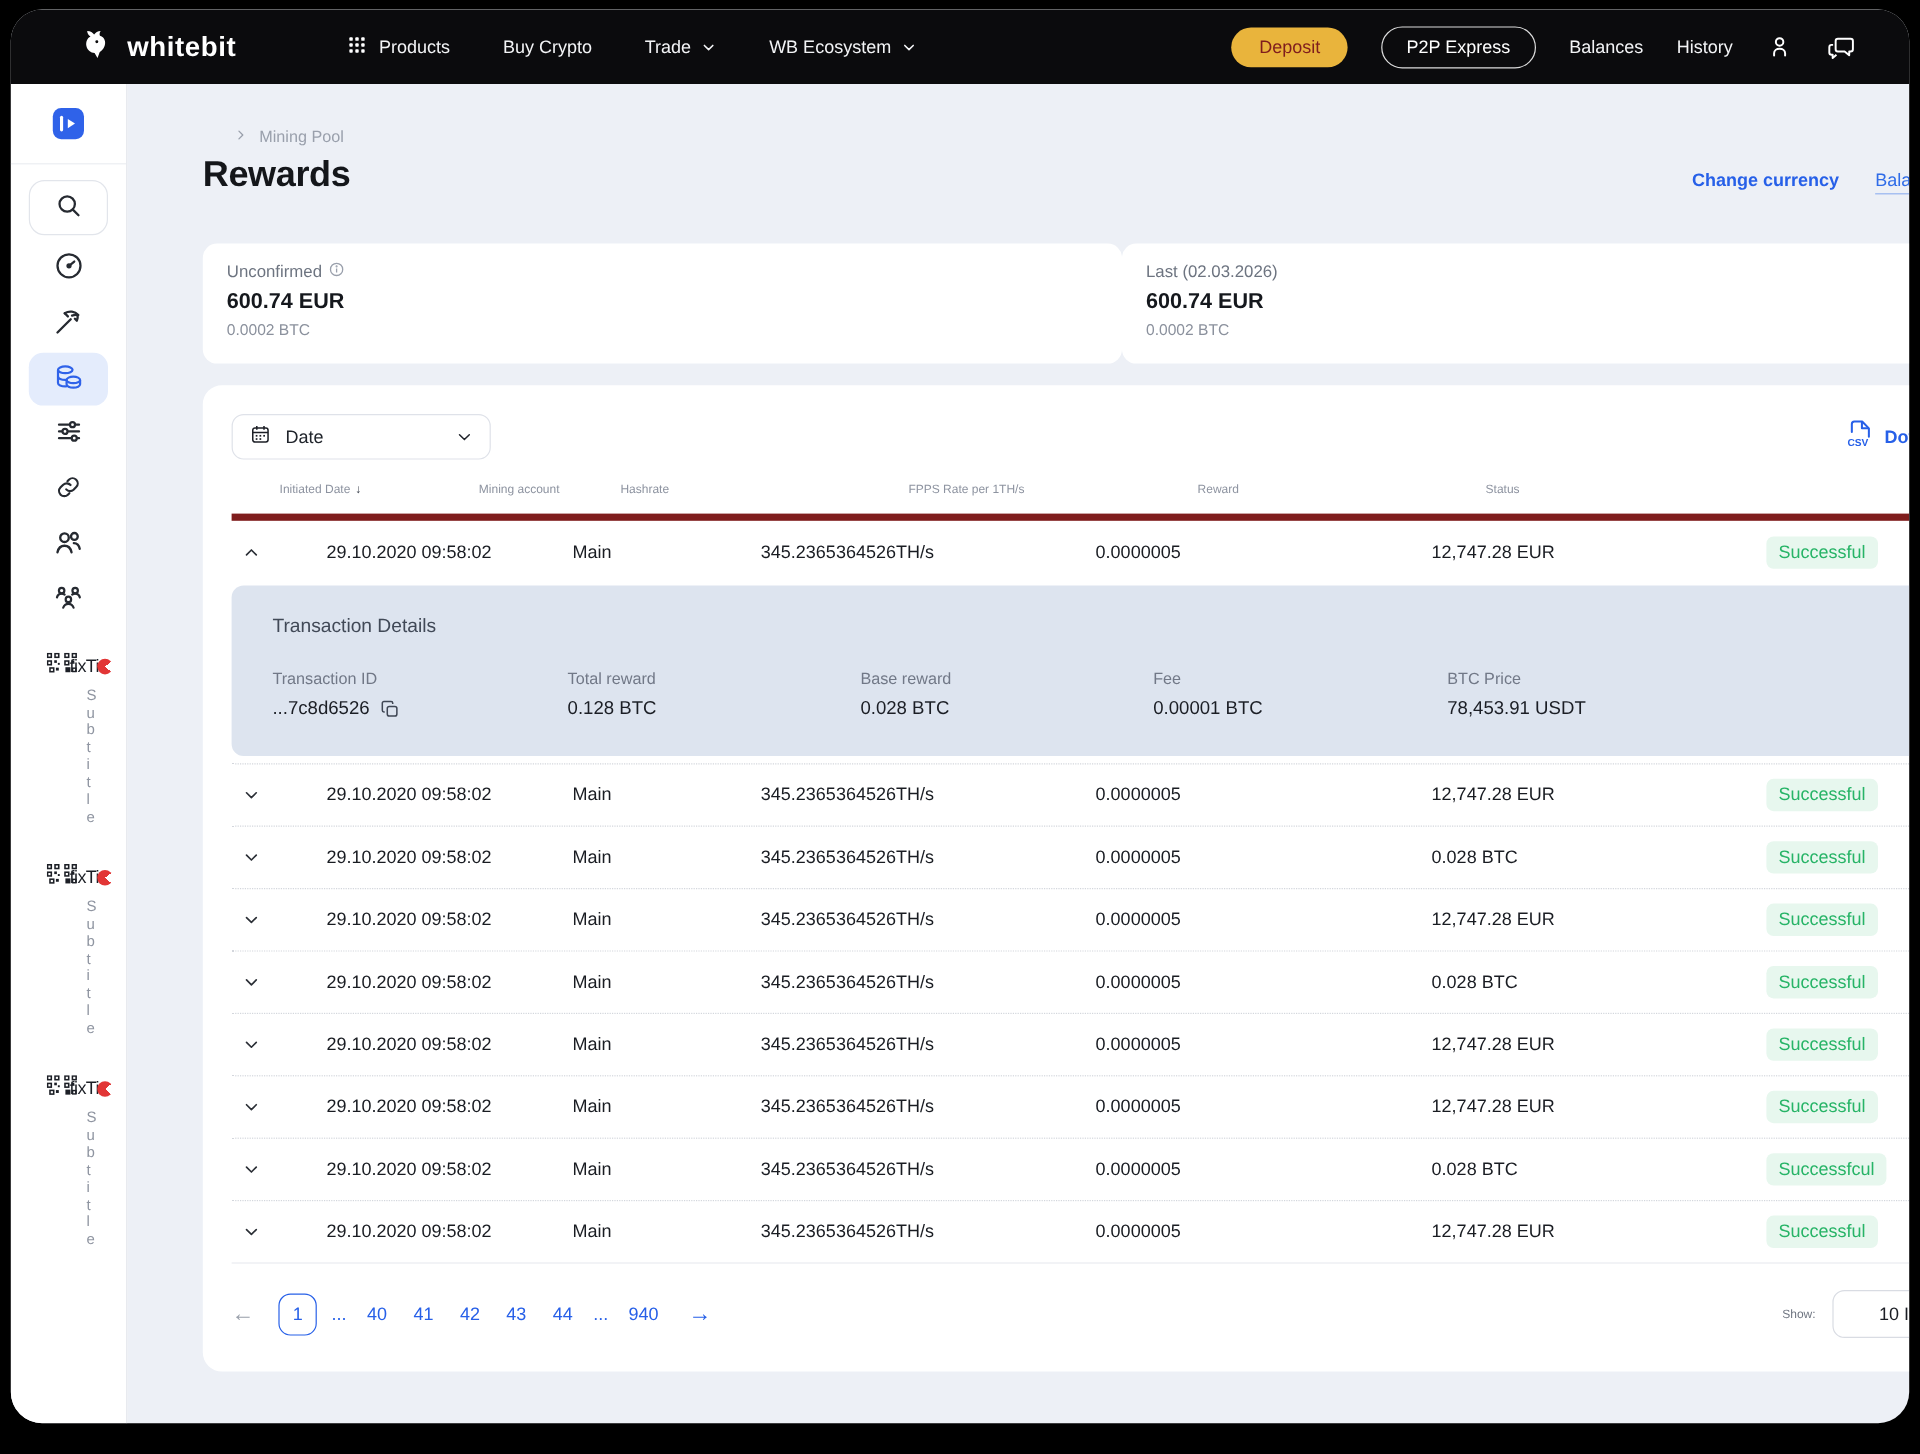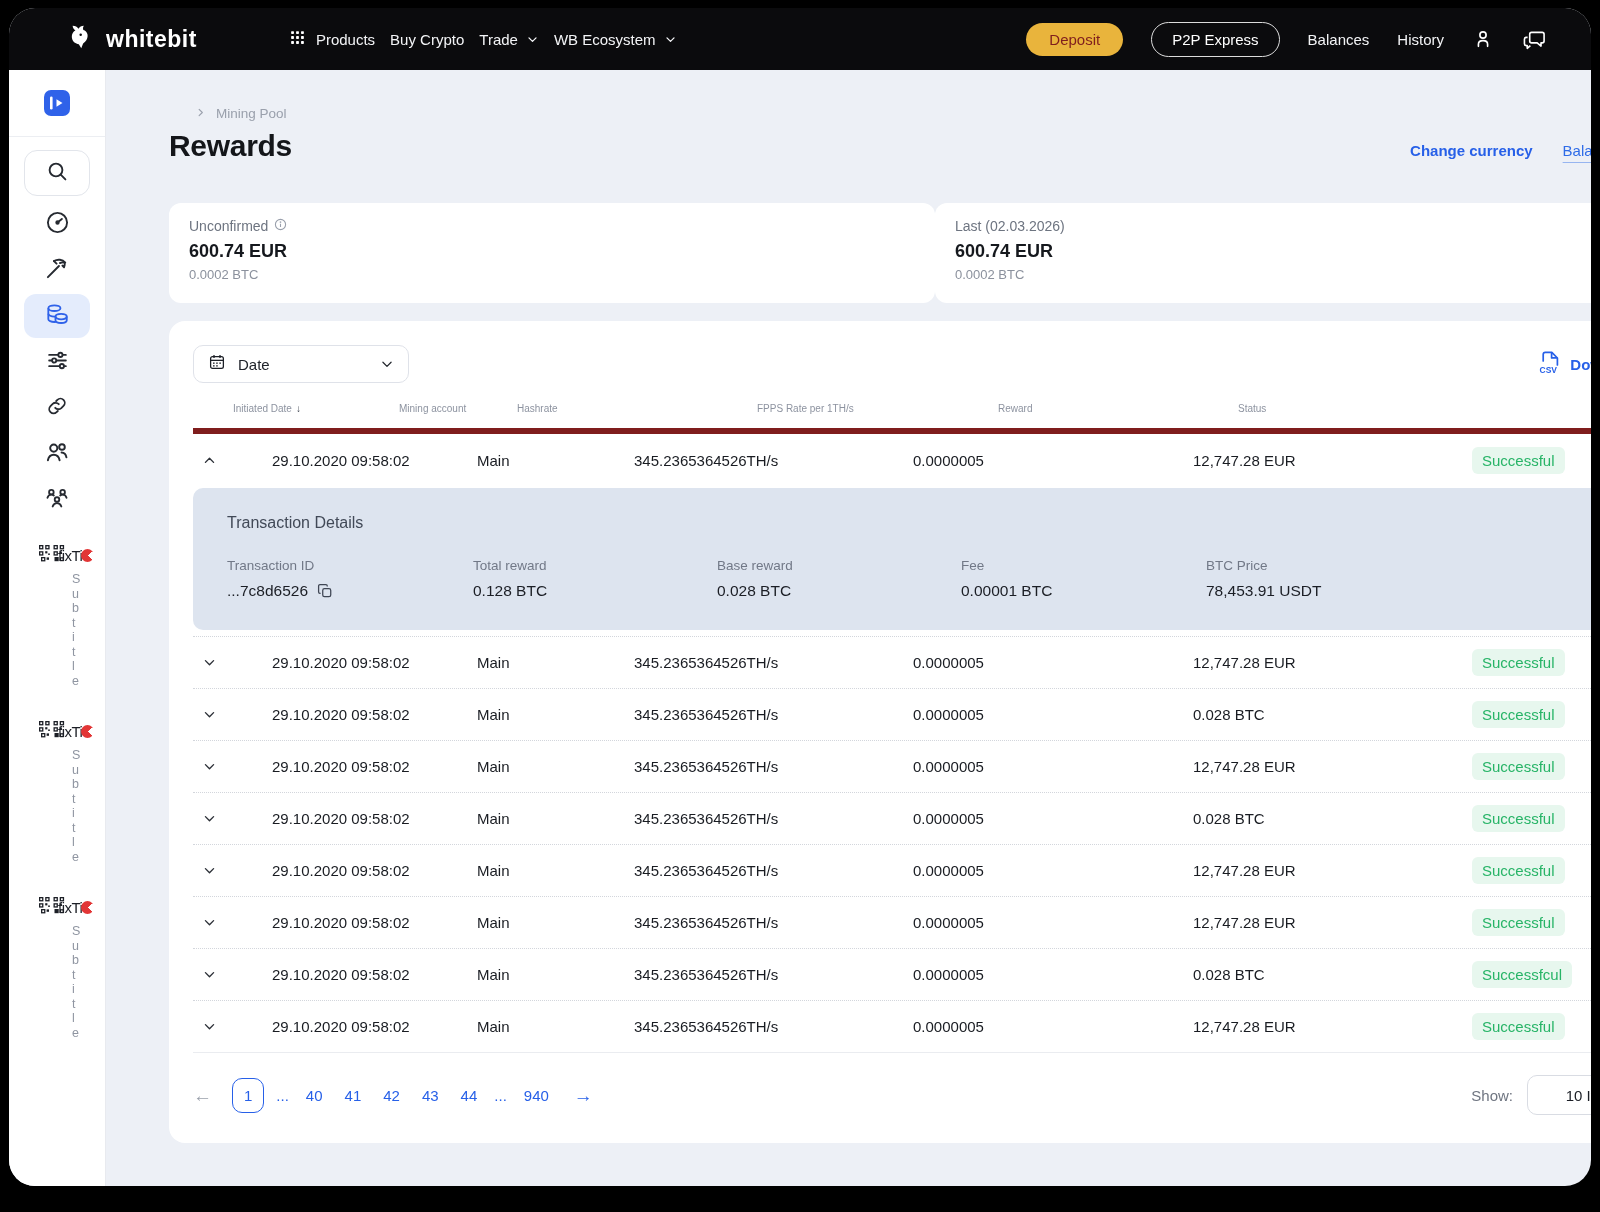--- a/index.html
+++ b/index.html
@@ -3,21 +3,21 @@
 <meta charset="utf-8">
 <style>
   * { box-sizing: border-box; margin: 0; padding: 0; }
   html,body { width:1600px; height:1212px; background:#000; font-family:"Liberation Sans", sans-serif; }
   .window { position:absolute; left:9px; top:8px; width:1582px; height:1178px; border-radius:26px; overflow:hidden; background:#edf0f6; }
 
   
   .navbar { height:62px; background:#0b0b0d; display:flex; align-items:center; padding:0 44px 0 58px; }
   .brand { display:flex; align-items:center; gap:9px; color:#fff; }
   .brand-text { font-size:23px; font-weight:700; letter-spacing:.5px; color:#fff; }
-  .nav-menu { display:flex; align-items:center; gap:15px; margin-left:92px; }
+  .nav-menu { display:flex; align-items:center; gap:44px; margin-left:92px; }
   .nav-item { display:flex; align-items:center; gap:10px; color:#f3f4f6; font-size:15px; cursor:pointer; }
   .nav-item .chev { display:flex; margin-left:-2px; color:#f3f4f6; }
   .nav-right { margin-left:auto; display:flex; align-items:center; gap:28px; }
   .btn-deposit { background:#e9b43c; color:#7f1d1d; font-size:15px; font-weight:500; border:none; border-radius:999px; padding:8px 23px; cursor:pointer; }
   .btn-p2p { background:transparent; color:#fff; font-size:15px; font-weight:500; border:1.5px solid #dcdcdc; border-radius:999px; padding:8px 20px; cursor:pointer; }
   .nav-link { color:#f3f4f6; font-size:15px; cursor:pointer; }
   .nav-ico { display:flex; align-items:center; cursor:pointer; }
 
   
   .body-row { display:flex; height:1116px; }
@@ -73,21 +73,21 @@
   .d-value { font-size:15.5px; color:#1b1e25; margin-top:9px; display:flex; align-items:center; gap:9px; }
 
   .pagination-row { border-top:1px solid #eaecf0; margin-top:0; padding-top:22px; display:flex; align-items:center; }
   .pg-arrow { font-size:19px; cursor:pointer; line-height:1; }
   .pg-arrow.prev { color:#9aa0ab; margin-right:14px; }
   .pg-arrow.next { color:#2760e8; margin-left:14px; }
   .page { color:#2760e8; font-size:15px; margin:0 11px; cursor:pointer; }
   .page.active { border:1.5px solid #2760e8; border-radius:10px; padding:8px 11px; margin:0 6px; }
   .page.ellipsis { margin:0 6px; cursor:default; }
   .show-wrap { margin-left:auto; display:flex; align-items:center; gap:14px; }
-  .show-label { color:#6f7581; font-size:15px; }
+  .show-label { color:#6f7581; font-size:10px; }
   .show-select { width:150px; height:40px; border:1px solid #d9dce3; border-radius:10px; display:flex; align-items:center; justify-content:center; padding:0 14px; font-size:15px; color:#1b1e25; background:#fff; cursor:pointer; }
 </style>
 </head>
 <body>
 
 <div class="window">
 
   <div class="navbar">
     <div class="brand">
       <span>

